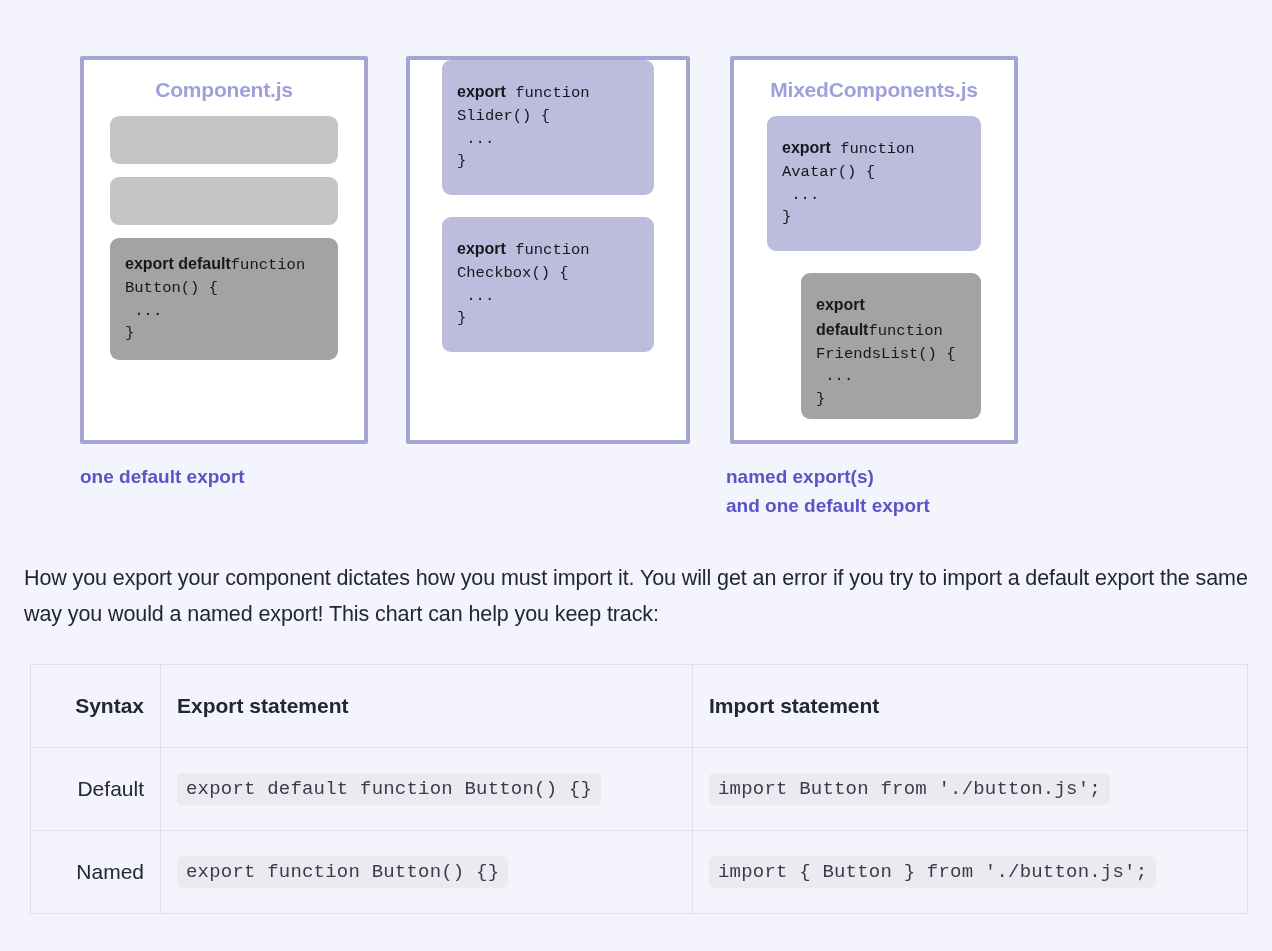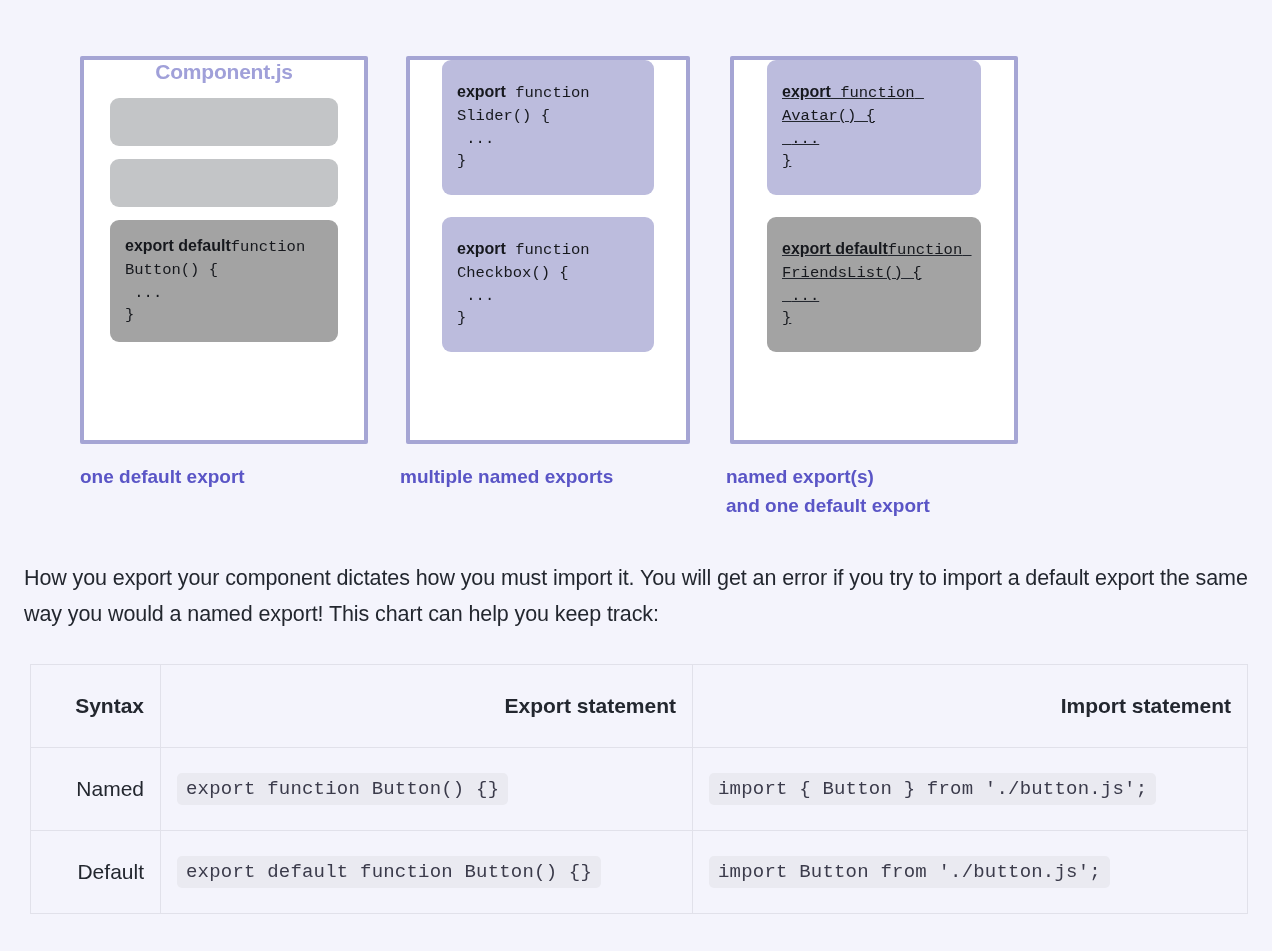--- a/index.html
+++ b/index.html
@@ -26,20 +26,21 @@
     background: #ffffff;
     border: 4px solid #a5a5d4;
     border-radius: 2px;
   }
   .card-title {
     text-align: center;
     font-size: 21px;
     font-weight: 700;
     color: #a0a0d9;
     letter-spacing: -0.2px;
+    margin-top: 18px;
     margin-bottom: 14px;
   }
   .card-body {
     padding: 0 26px;
     border-radius: 22px;
   }
   .block {
     border-radius: 9px;
     margin-bottom: 13px;
   }
@@ -94,21 +95,21 @@
   table th, table td {
     border: 1px solid #e1e1ea;
     padding: 0 16px;
     height: 83px;
     vertical-align: middle;
   }
   table th {
     font-size: 21px;
     font-weight: 700;
     color: #23272f;
-    text-align: right;
+    text-align: left;
   }
   table th.syntax-col, table td.syntax-col {
     width: 130px;
     text-align: right;
   }
   table th.export-col { width: 532px; }
   table td .rowlabel {
     font-size: 21px;
     font-weight: 400;
     color: #23272f;
@@ -145,28 +146,28 @@
   <div class="card" style="left:406px; top:56px; width:284px; height:388px;">
     <div class="card-body" style="padding:0 32px;">
       <div class="block code purple" style="margin-bottom:22px; padding-top:20px; padding-bottom:22px;"><b>export</b><span> function Slider() {
  ...
 }</span></div>
       <div class="block code purple" style="padding-top:20px; padding-bottom:22px;"><b>export</b><span> function Checkbox() {
  ...
 }</span></div>
     </div>
   </div>
-  <div class="caption" style="left:400px; top:463px; width:296px;">multiple named exports</div>
 
   <div class="card" style="left:730px; top:56px; width:288px; height:388px;">
-    <div class="card-body" style="padding:0 33px;text-decoration:underline;">
+    <div class="card-title">MixedComponents.js</div>
+    <div class="card-body" style="padding:0 33px;">
       <div class="block code purple" style="margin-bottom:22px; padding-top:20px; padding-bottom:22px;"><b>export</b><span> function Avatar() {
  ...
 }</span></div>
-      <div class="block code blue" style="padding-top:20px; padding-bottom:22px;"><b>export default</b><span>function FriendsList() {
+      <div class="block code blue" style="padding-top:20px; padding-bottom:8px;margin-left:34px;"><b>export default</b><span>function FriendsList() {
  ...
 }</span></div>
     </div>
   </div>
   <div class="caption" style="left:726px; top:463px; width:296px; white-space:pre-line;">named export(s)
 and one default export</div>
 
 </section>
 
 <p class="lede">How you export your component dictates how you must import it. You will get an error if you try to import a default export the same way you would a named export! This chart can help you keep track:</p>
@@ -176,35 +177,35 @@
     <thead>
       <tr>
         <th class="syntax-col">Syntax</th>
         <th class="export-col">Export statement</th>
         <th>Import statement</th>
       </tr>
     </thead>
     <tbody>
       <tr>
         <td class="syntax-col">
-          <span class="rowlabel">Named</span>
-        </td>
-        <td>
-          <code class="chip">export function Button() {}</code>
-        </td>
-        <td>
-          <code class="chip">import { Button } from './button.js';</code>
+          <span class="rowlabel">Default</span>
+        </td>
+        <td>
+          <code class="chip">export default function Button() {}</code>
+        </td>
+        <td>
+          <code class="chip">import Button from './button.js';</code>
         </td>
       </tr>
       <tr>
         <td class="syntax-col">
-          <span class="rowlabel">Default</span>
-        </td>
-        <td>
-          <code class="chip">export default function Button() {}</code>
-        </td>
-        <td>
-          <code class="chip">import Button from './button.js';</code>
+          <span class="rowlabel">Named</span>
+        </td>
+        <td>
+          <code class="chip">export function Button() {}</code>
+        </td>
+        <td>
+          <code class="chip">import { Button } from './button.js';</code>
         </td>
       </tr>
     </tbody>
   </table>
 </div>
 
 </body></html>

